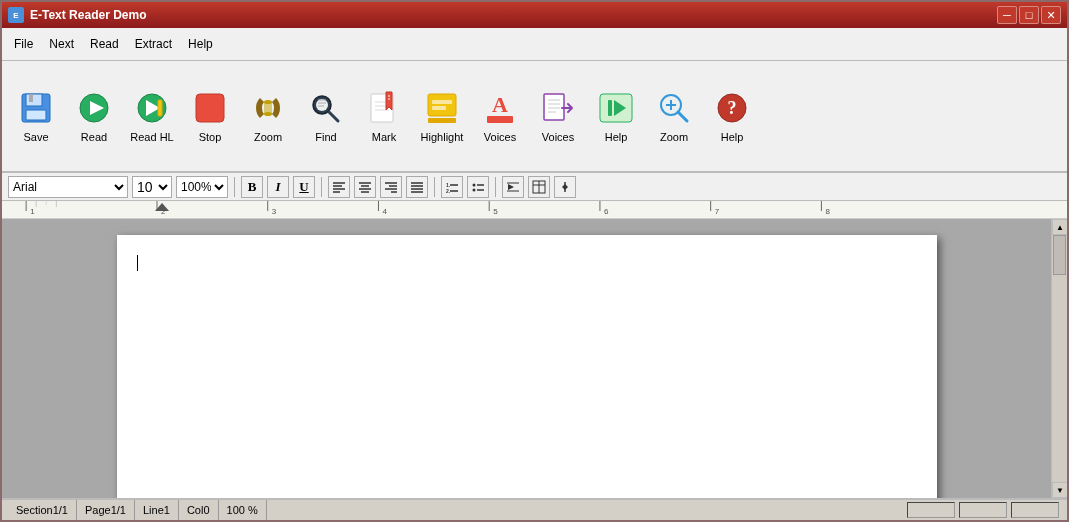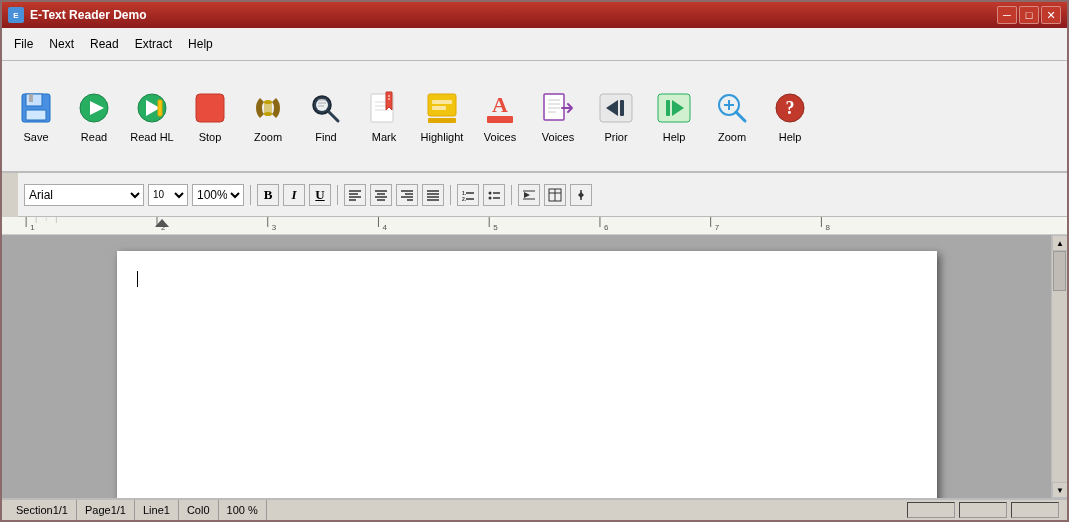--- a/index.html
+++ b/index.html
@@ -105,40 +105,39 @@
       height: 38px;
       display: flex;
       align-items: center;
       justify-content: center;
     }
 
     
     .svg-icon { width: 36px; height: 36px; }
 
     .format-bar {
-      height: 44px;
+      height: 28px;
       background: #f0f0f0;
       border-bottom: 1px solid #bbb;
       display: flex;
       align-items: center;
       padding: 2px 6px;
       gap: 4px;
-      margin-left: 16px;
     }
     .font-select {
       width: 120px;
       height: 22px;
       font-size: 12px;
       border: 1px solid #aaa;
       background: white;
     }
     .size-select {
       width: 40px;
       height: 22px;
-      font-size: 10px;
+      font-size: 14px;
       border: 1px solid #aaa;
       background: white;
     }
     .zoom-select {
       width: 52px;
       height: 22px;
       font-size: 12px;
       border: 1px solid #aaa;
       background: white;
       text-align: right;
@@ -421,30 +420,20 @@
           <line x1="8" y1="10" x2="20" y2="10" stroke="#ccc" stroke-width="1"></line>
           <line x1="8" y1="14" x2="20" y2="14" stroke="#ccc" stroke-width="1"></line>
           <line x1="8" y1="18" x2="20" y2="18" stroke="#ccc" stroke-width="1"></line>
           <line x1="8" y1="22" x2="16" y2="22" stroke="#ccc" stroke-width="1"></line>
           <path d="M22 18 L32 18 M28 14 L32 18 L28 22" fill="none" stroke="#8e44ad" stroke-width="2" stroke-linecap="round" stroke-linejoin="round"></path>
         </svg>
       </div>
       <span>Voices</span>
     </div>
 
-    <div class="toolbar-btn">
-      <div class="toolbar-icon">
-        <svg class="svg-icon" viewBox="0 0 36 36">
-          <rect x="2" y="4" width="32" height="28" rx="3" fill="#e8e8e8" stroke="#bbb" stroke-width="1"></rect>
-          <polygon points="20,10 8,18 20,26" fill="#2c3e50"></polygon>
-          <rect x="22" y="10" width="4" height="16" rx="1" fill="#2c3e50"></rect>
-        </svg>
-      </div>
-      <span>Prior</span>
-    </div>
 
     <div class="toolbar-btn">
       <div class="toolbar-icon">
         <svg class="svg-icon" viewBox="0 0 36 36">
           <rect x="2" y="4" width="32" height="28" rx="3" fill="#d0f0d0" stroke="#27ae60" stroke-width="1"></rect>
           <polygon points="16,10 28,18 16,26" fill="#27ae60"></polygon>
           <rect x="10" y="10" width="4" height="16" rx="1" fill="#27ae60"></rect>
         </svg>
       </div>
       <span>Help</span>

